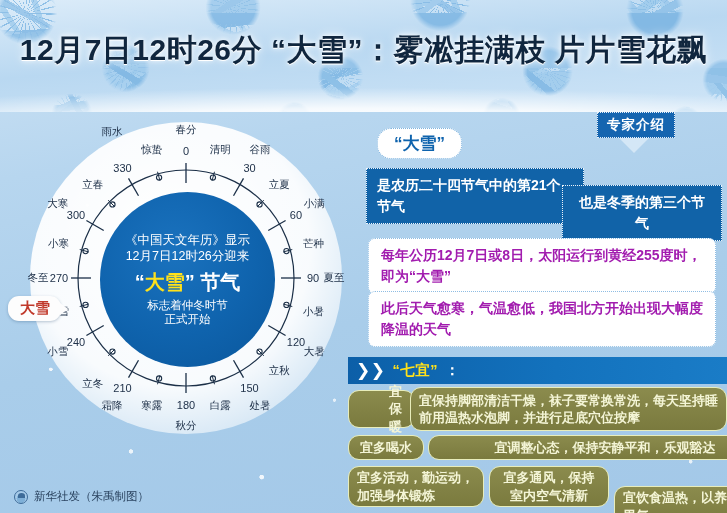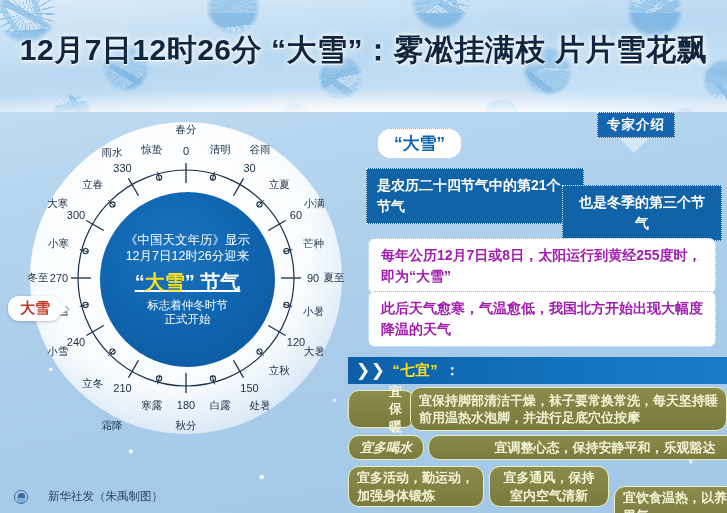--- a/index.html
+++ b/index.html
@@ -108,21 +108,21 @@
   .wheel-svg { position: absolute; left: 0; top: 0; }
   .wheel-core {
     position: absolute; left: 78px; top: 74px; width: 175px; height: 175px;
     border-radius: 50%;
     background: radial-gradient(circle at 42% 34%, #1a72be 0%, #0f63ad 55%, #0a569b 100%);
     display: flex; flex-direction: column; align-items: center; justify-content: center;
     color: #ffffff; text-align: center; line-height: 1.22;
   }
   .core-l1 { font-size: 12.5px; }
   .core-l2 { font-size: 12.5px; margin-top: 1px; }
-  .core-big { font-size: 20px; font-weight: bold; margin: 5px 0 4px; white-space: nowrap; text-decoration: underline; }
+  .core-big { font-size: 20px; font-weight: bold; margin: 5px 0 4px; white-space: nowrap; }
   .core-big .hl { color: #ffe11a; }
   .core-l4 { font-size: 11.5px; }
   .core-l5 { font-size: 11.5px; }
 
   .tick-label {
     position: absolute; color: #20324a; font-size: 10.5px; white-space: nowrap;
     transform: translate(-50%, -50%); text-align: center;
   }
   .tick-label.deg { font-size: 11px; }
 
@@ -192,30 +192,30 @@
   .tip {
     position: absolute;
     background: linear-gradient(180deg, #8b8b4d 0%, #7a7a3e 100%);
     border: 1.5px solid #e8edbb; border-radius: 11px;
     color: #f4f5d6; font-size: 13px; font-weight: bold; line-height: 1.32;
     padding: 4px 8px;
     display: flex; align-items: center;
   }
   #tip-1 { left: 348px; top: 390px; width: 67px;  height: 38px; justify-content: center; padding-left: 40px; }
   #tip-2 { left: 410px; top: 387px; width: 317px; height: 44px; }
-  #tip-3 { left: 348px; top: 435px; width: 76px;  height: 25px; justify-content: center; font-style: italic; }
+  #tip-3 { left: 348px; top: 435px; width: 76px;  height: 25px; justify-content: center; }
   #tip-4 { left: 428px; top: 435px; width: 354px; height: 25px; justify-content: center; }
   #tip-5 { left: 348px; top: 466px; width: 136px; height: 41px; }
   #tip-6 { left: 489px; top: 466px; width: 120px; height: 41px; text-align: center; justify-content: center; }
   #tip-7 { left: 614px; top: 466px; width: 128px; height: 41px; margin-top: 20px; }
 
   
   .credit {
     position: absolute; left: 14px; top: 489px;
-    display: flex; align-items: center; gap: 20px;
+    display: flex; align-items: center; gap: 6px;
     color: #2b4460; font-size: 11.5px;
   }
   .credit-logo {
     width: 14px; height: 14px; border-radius: 50%;
     border: 1.3px solid #3d6b99;
     background: radial-gradient(circle at 50% 62%, #7fb0d8 0 46%, transparent 48%);
     position: relative; flex: none;
   }
   .credit-logo::after {
     content: ""; position: absolute; left: 3px; top: 2px;
@@ -287,29 +287,29 @@
         <div class="tick-label" style="left: 292.172px; top: 86px;">小满</div>
         <div class="tick-label" style="left: 291.502px; top: 125.836px;">芒种</div>
         <div class="tick-label" style="left: 312px; top: 160px; text-align: right;">夏至</div>
         <div class="tick-label" style="left: 291.502px; top: 194.164px;">小暑</div>
         <div class="tick-label" style="left: 292.172px; top: 234px;">大暑</div>
         <div class="tick-label" style="left: 257.338px; top: 253.338px;">立秋</div>
         <div class="tick-label" style="left: 238px; top: 288.172px;">处暑</div>
         <div class="tick-label" style="left: 198.164px; top: 287.502px;">白露</div>
         <div class="tick-label" style="left: 164px; top: 308px;">秋分</div>
         <div class="tick-label" style="left: 129.836px; top: 287.502px;">寒露</div>
-        <div class="tick-label" style="left: 90px; top: 288.172px; margin-top: 20px;">霜降</div>
+        <div class="tick-label" style="left: 90px; top: 288.172px;">霜降</div>
         <div class="tick-label" style="left: 70.6619px; top: 253.338px; margin-top: 13px;">立冬</div>
         <div class="tick-label" style="left: 35.8282px; top: 234px;">小雪</div>
         <div class="tick-label" style="left: 36.4978px; top: 194.164px;">大雪</div>
         <div class="tick-label" style="left: 16px; top: 160px;">冬至</div>
         <div class="tick-label" style="left: 36.4978px; top: 125.836px;">小寒</div>
         <div class="tick-label" style="left: 35.8282px; top: 86px;">大寒</div>
         <div class="tick-label" style="left: 70.6619px; top: 66.6619px;">立春</div>
-        <div class="tick-label" style="left: 90px; top: 35px;">雨水</div>
+        <div class="tick-label" style="left: 90px; top: 14px;">雨水</div>
         <div class="tick-label" style="left: 129.836px; top: 32.4978px;">惊蛰</div>
         <div class="tick-label deg" style="left: 164px; top: 33px;">0</div>
         <div class="tick-label deg" style="left: 227.5px; top: 50.0148px;">30</div>
         <div class="tick-label deg" style="left: 273.985px; top: 96.5px;">60</div>
         <div class="tick-label deg" style="left: 291px; top: 160px;">90</div>
         <div class="tick-label deg" style="left: 273.985px; top: 223.5px;">120</div>
         <div class="tick-label deg" style="left: 227.5px; top: 269.985px;">150</div>
         <div class="tick-label deg" style="left: 164px; top: 287px;">180</div>
         <div class="tick-label deg" style="left: 100.5px; top: 269.985px;">210</div>
         <div class="tick-label deg" style="left: 54.0148px; top: 223.5px;">240</div>

